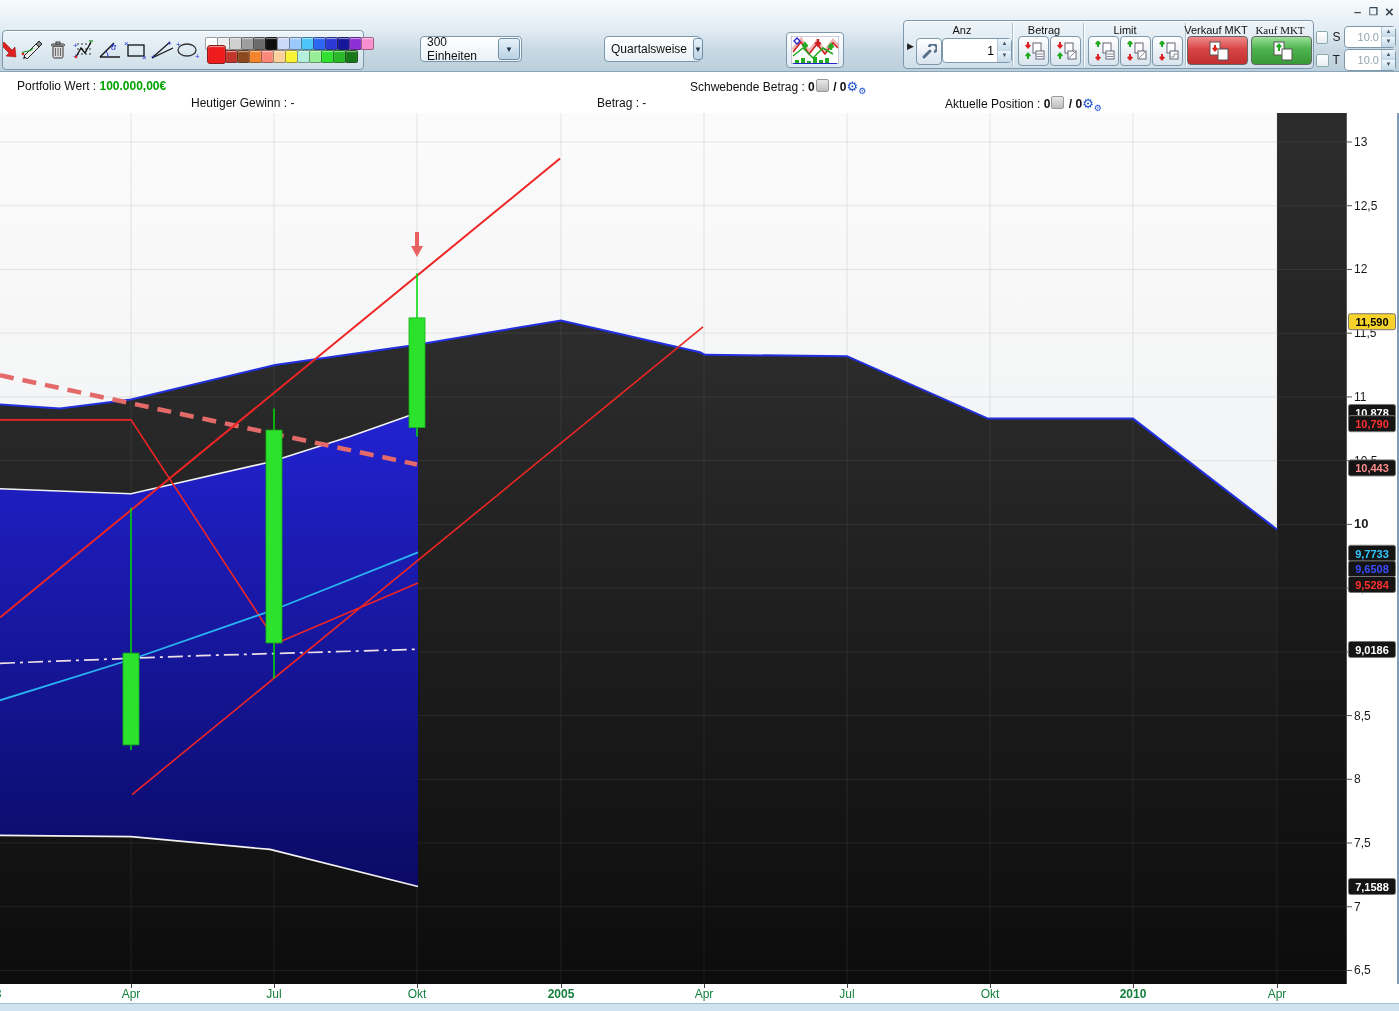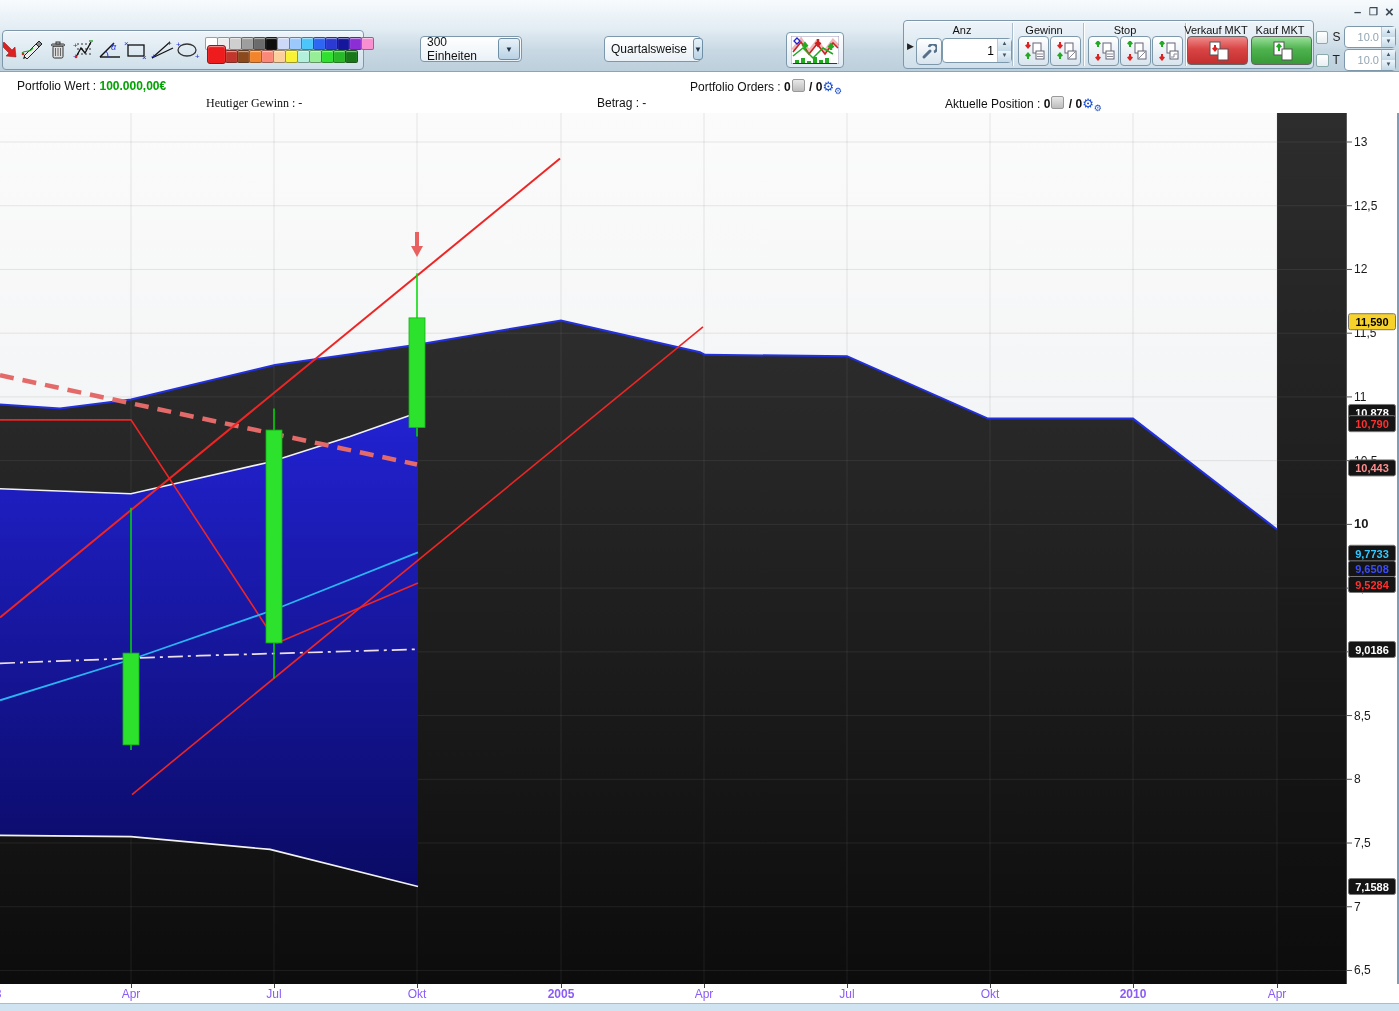--- a/index.html
+++ b/index.html
@@ -54,21 +54,21 @@
   .green{color:#00a400;font-weight:bold;}
   .b{font-weight:bold;}
   .mini-page{display:inline-block;width:11px;height:11px;vertical-align:-1px;margin:0 1px;
     background:linear-gradient(#e8e8e8,#bdbdbd);border:1px solid #999;border-radius:2px;}
   .gear{color:#1d4fd0;font-size:13px;}
   .gear-sm{color:#1d4fd0;font-size:9px;vertical-align:-3px;}
 
   
   #chart-wrap{left:0;top:113px;width:1399px;height:871px;background:#bef264;}
   #xlabels{left:0;top:984px;width:1399px;height:19px;background:#fff;overflow:hidden;}
-  .xlab{position:absolute;top:3px;font-size:12px;color:#8b5cf6;transform:translateX(-50%);white-space:nowrap;}
+  .xlab{position:absolute;top:3px;font-size:12px;color:#15803d;transform:translateX(-50%);white-space:nowrap;}
   .xlab.bold{font-weight:bold;}
   .xtick{position:absolute;top:0;width:1px;height:4px;background:#444;}
   #footer{left:0;top:1003px;width:1399px;height:8px;background:#cfe3f0;border-top:1px solid #9fc0d8;}
   svg text{font-family:"Liberation Sans",sans-serif;}
 </style>
 </head>
 <body>
 
 <div id="header" class="abs">
   <span class="abs winbtn" style="left:1350px;">–</span>
@@ -213,21 +213,21 @@
     <span class="op-label" style="left:58px;">Anz</span>
     <div class="abs spinbox" style="left:38px;top:17px;width:68px;height:23px;">
       <span style="flex:1;text-align:right;font-size:12px;padding-right:3px;">1</span>
       <span class="spin">
           <span>▲</span>
           <span>▼</span>
         </span>
     </div>
     <div class="op-sep" style="left:108px;"></div>
 
-    <span class="op-label" style="left:140px;">Gewinn</span>
+    <span class="op-label" style="left:140px;">Betrag</span>
     <div class="obtn" style="left:114px;">
       <svg width="22" height="20" viewBox="0 0 22 20">
         <path d="M5 1 l0 5 M2.8 3.8 L5 6.5 L7.2 3.8" stroke="#d22" stroke-width="2" fill="none"></path>
         <path d="M5 18 l0 -5 M2.8 15.2 L5 12.5 L7.2 15.2" stroke="#2a2" stroke-width="2" fill="none"></path>
         <rect x="10" y="2" width="8" height="10" fill="#fff" stroke="#667"></rect>
         <rect x="13" y="10" width="8" height="8" fill="#fff" stroke="#667"></rect>
         <line x1="14" y1="13" x2="20" y2="13" stroke="#889"></line>
           <line x1="14" y1="15.5" x2="20" y2="15.5" stroke="#889"></line>
       </svg>
     </div>
@@ -235,21 +235,21 @@
       <svg width="22" height="20" viewBox="0 0 22 20">
         <path d="M5 1 l0 5 M2.8 3.8 L5 6.5 L7.2 3.8" stroke="#d22" stroke-width="2" fill="none"></path>
         <path d="M5 18 l0 -5 M2.8 15.2 L5 12.5 L7.2 15.2" stroke="#2a2" stroke-width="2" fill="none"></path>
         <rect x="10" y="2" width="8" height="10" fill="#fff" stroke="#667"></rect>
         <rect x="13" y="10" width="8" height="8" fill="#fff" stroke="#667"></rect>
         <line x1="14" y1="17" x2="20" y2="11" stroke="#889"></line>
       </svg>
     </div>
     <div class="op-sep" style="left:179px;"></div>
 
-    <span class="op-label" style="left:221px;">Stop</span>
+    <span class="op-label" style="left:221px;">Limit</span>
     <div class="obtn" style="left:184px;">
       <svg width="22" height="20" viewBox="0 0 22 20">
         <path d="M5 6 l0 -5 M2.8 3.2 L5 0.5 L7.2 3.2" stroke="#2a2" stroke-width="2" fill="none"></path>
         <path d="M5 13 l0 5 M2.8 15.8 L5 18.5 L7.2 15.8" stroke="#d22" stroke-width="2" fill="none"></path>
         <rect x="10" y="2" width="8" height="10" fill="#fff" stroke="#667"></rect>
         <rect x="13" y="10" width="8" height="8" fill="#fff" stroke="#667"></rect>
         <line x1="14" y1="13" x2="20" y2="13" stroke="#889"></line>
           <line x1="14" y1="15.5" x2="20" y2="15.5" stroke="#889"></line>
       </svg>
     </div>
@@ -274,21 +274,21 @@
     <div class="op-sep" style="left:281px;"></div>
 
     <span class="op-label" style="left:312px;">Verkauf MKT</span>
     <div class="mktbtn" id="sell-btn" style="left:283px;">
       <svg width="24" height="20" viewBox="0 0 24 20">
         <rect x="4" y="1" width="10" height="13" fill="#fff" stroke="#555"></rect>
         <rect x="12" y="8" width="10" height="11" fill="#fff" stroke="#555"></rect>
         <path d="M9 4 l0 5 M6.8 6.8 L9 9.5 L11.2 6.8" stroke="#d22" stroke-width="2" fill="none"></path>
       </svg>
     </div>
-    <span class="op-label" style="left:376px;">Kauf MKT</span>
+    <span class="op-label" style="left:376px;font-family:Liberation Serif, serif;">Kauf MKT</span>
     <div class="mktbtn" id="buy-btn" style="left:347px;">
       <svg width="24" height="20" viewBox="0 0 24 20">
         <rect x="4" y="1" width="10" height="13" fill="#fff" stroke="#555"></rect>
         <rect x="12" y="8" width="10" height="11" fill="#fff" stroke="#555"></rect>
         <path d="M9 10 l0 -6 M6.8 6.2 L9 3.5 L11.2 6.2" stroke="#2a2" stroke-width="2" fill="none"></path>
       </svg>
     </div>
   </div>
 
   <div class="abs st-row" style="left:1316px;top:27px;width:80px;height:20px;">
@@ -313,24 +313,24 @@
         </span>
     </div>
   </div>
 </div>
 
 <div id="statusbar" class="abs">
   <span class="stat" style="left:17px;top:7px;">
     <span>Portfolio Wert :</span>
     <span class="green">100.000,00€</span>
   </span>
-  <span class="stat" style="left:206px;top:24px;font-family:Liberation Serif, serif;">Heutiger Gewinn : -</span>
+  <span class="stat" style="left:191px;top:24px;">Heutiger Gewinn : -</span>
   <span class="stat" style="left:597px;top:24px;">Betrag : -</span>
   <span class="stat" style="left:690px;top:7px;">
-    <span>Portfolio Orders :</span>
+    <span>Schwebende Betrag :</span>
     <span class="b">0</span><span class="mini-page"></span>
     <span class="b"> <span>/</span> </span>
     <span class="b">0</span><span class="gear">⚙</span><span class="gear-sm">⚙</span>
   </span>
   <span class="stat" style="left:945px;top:24px;text-align:center;">
     <span>Aktuelle Position :</span>
     <span class="b">0</span><span class="mini-page"></span>
     <span class="b"> <span>/</span> </span>
     <span class="b">0</span><span class="gear">⚙</span><span class="gear-sm">⚙</span>
   </span>

